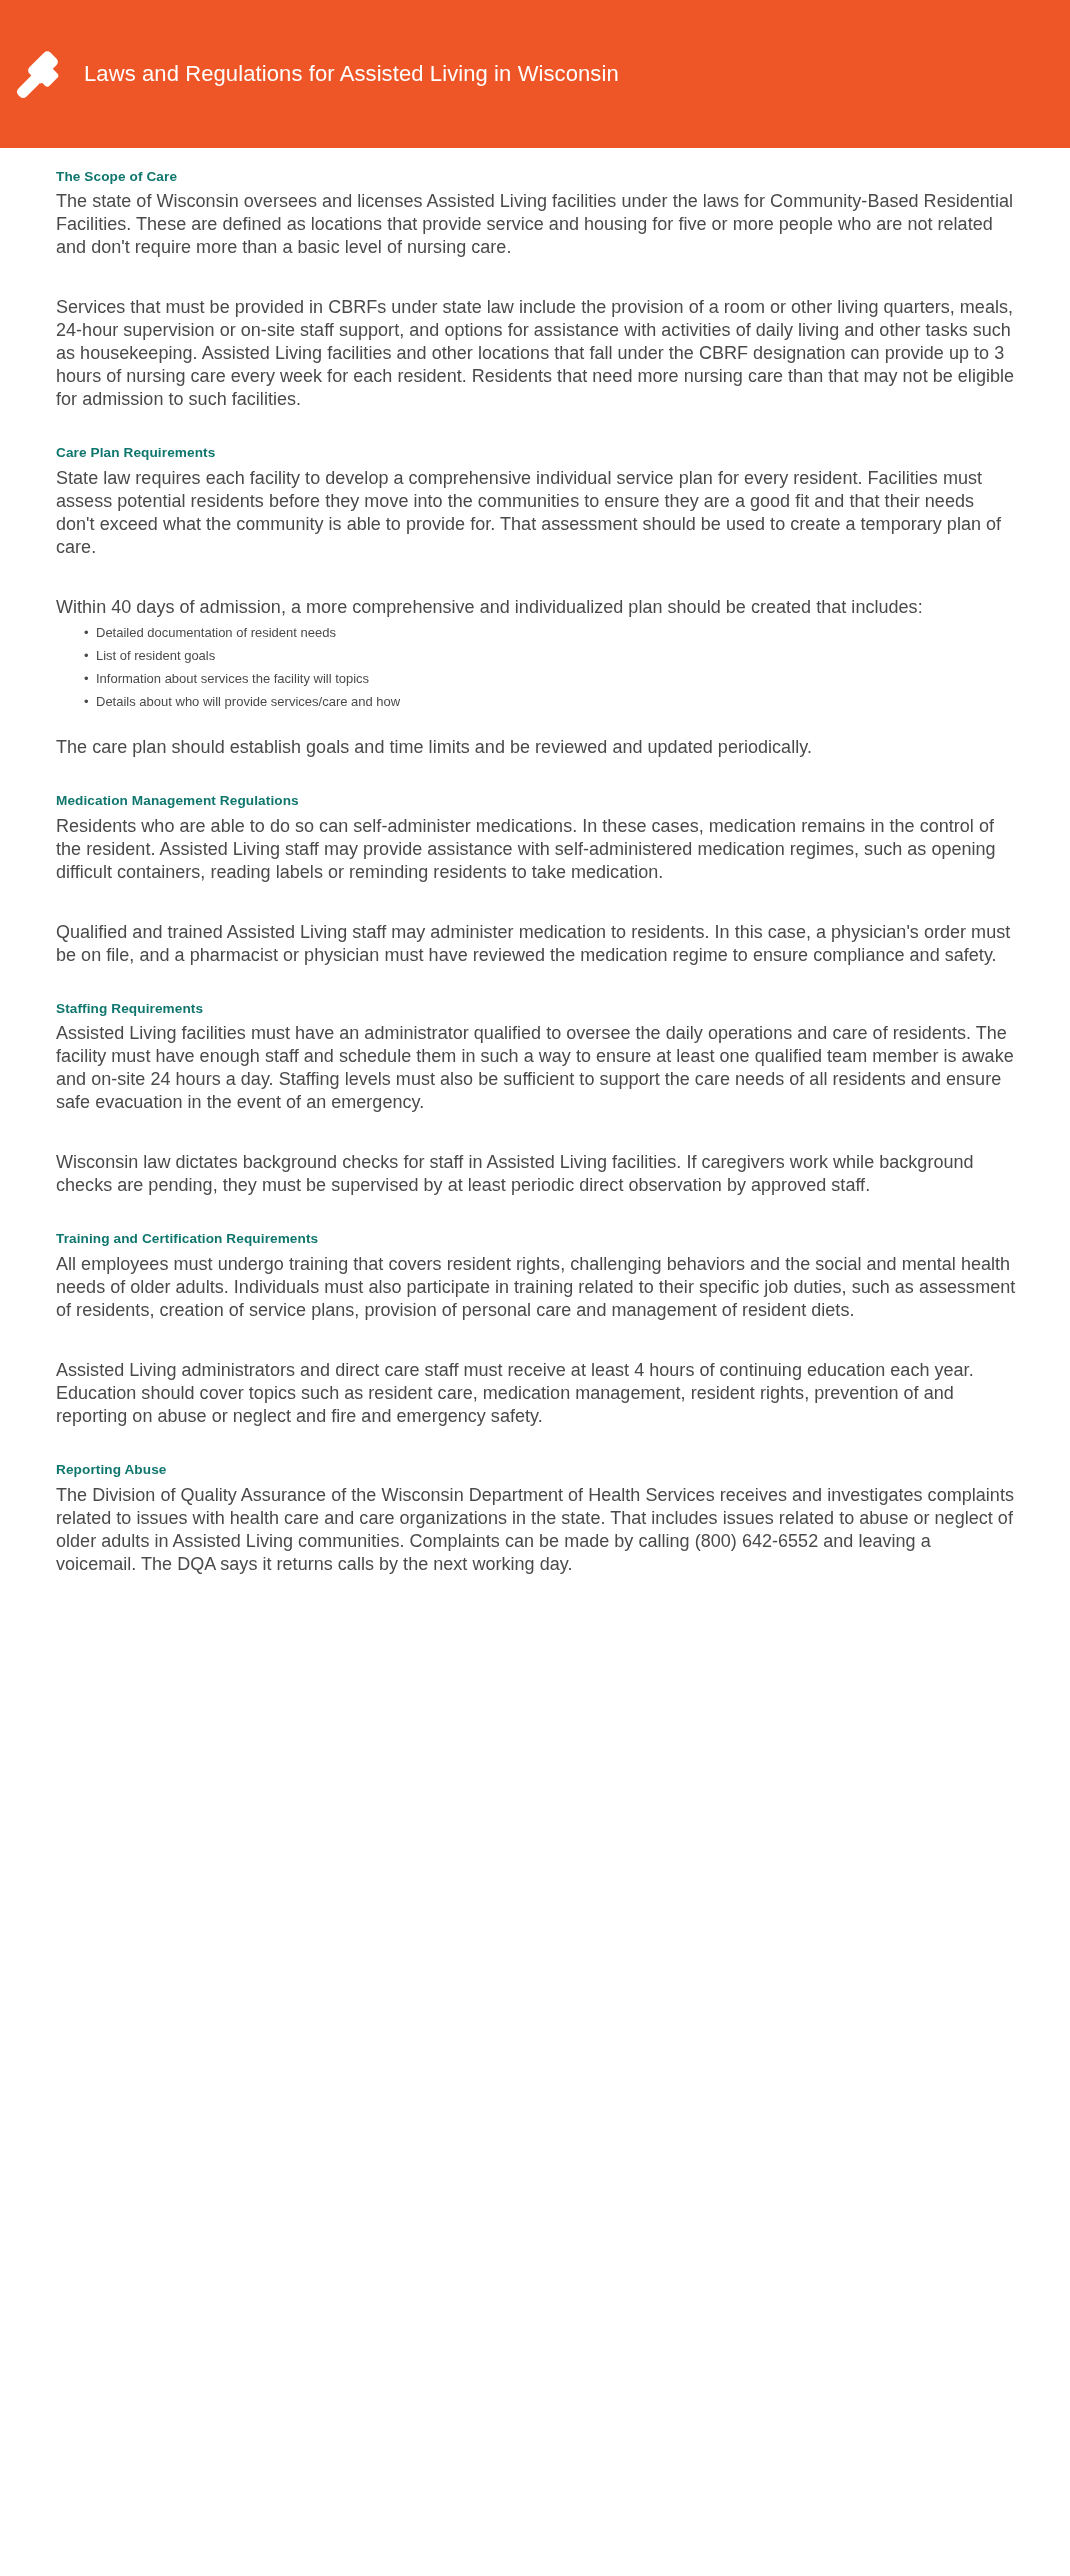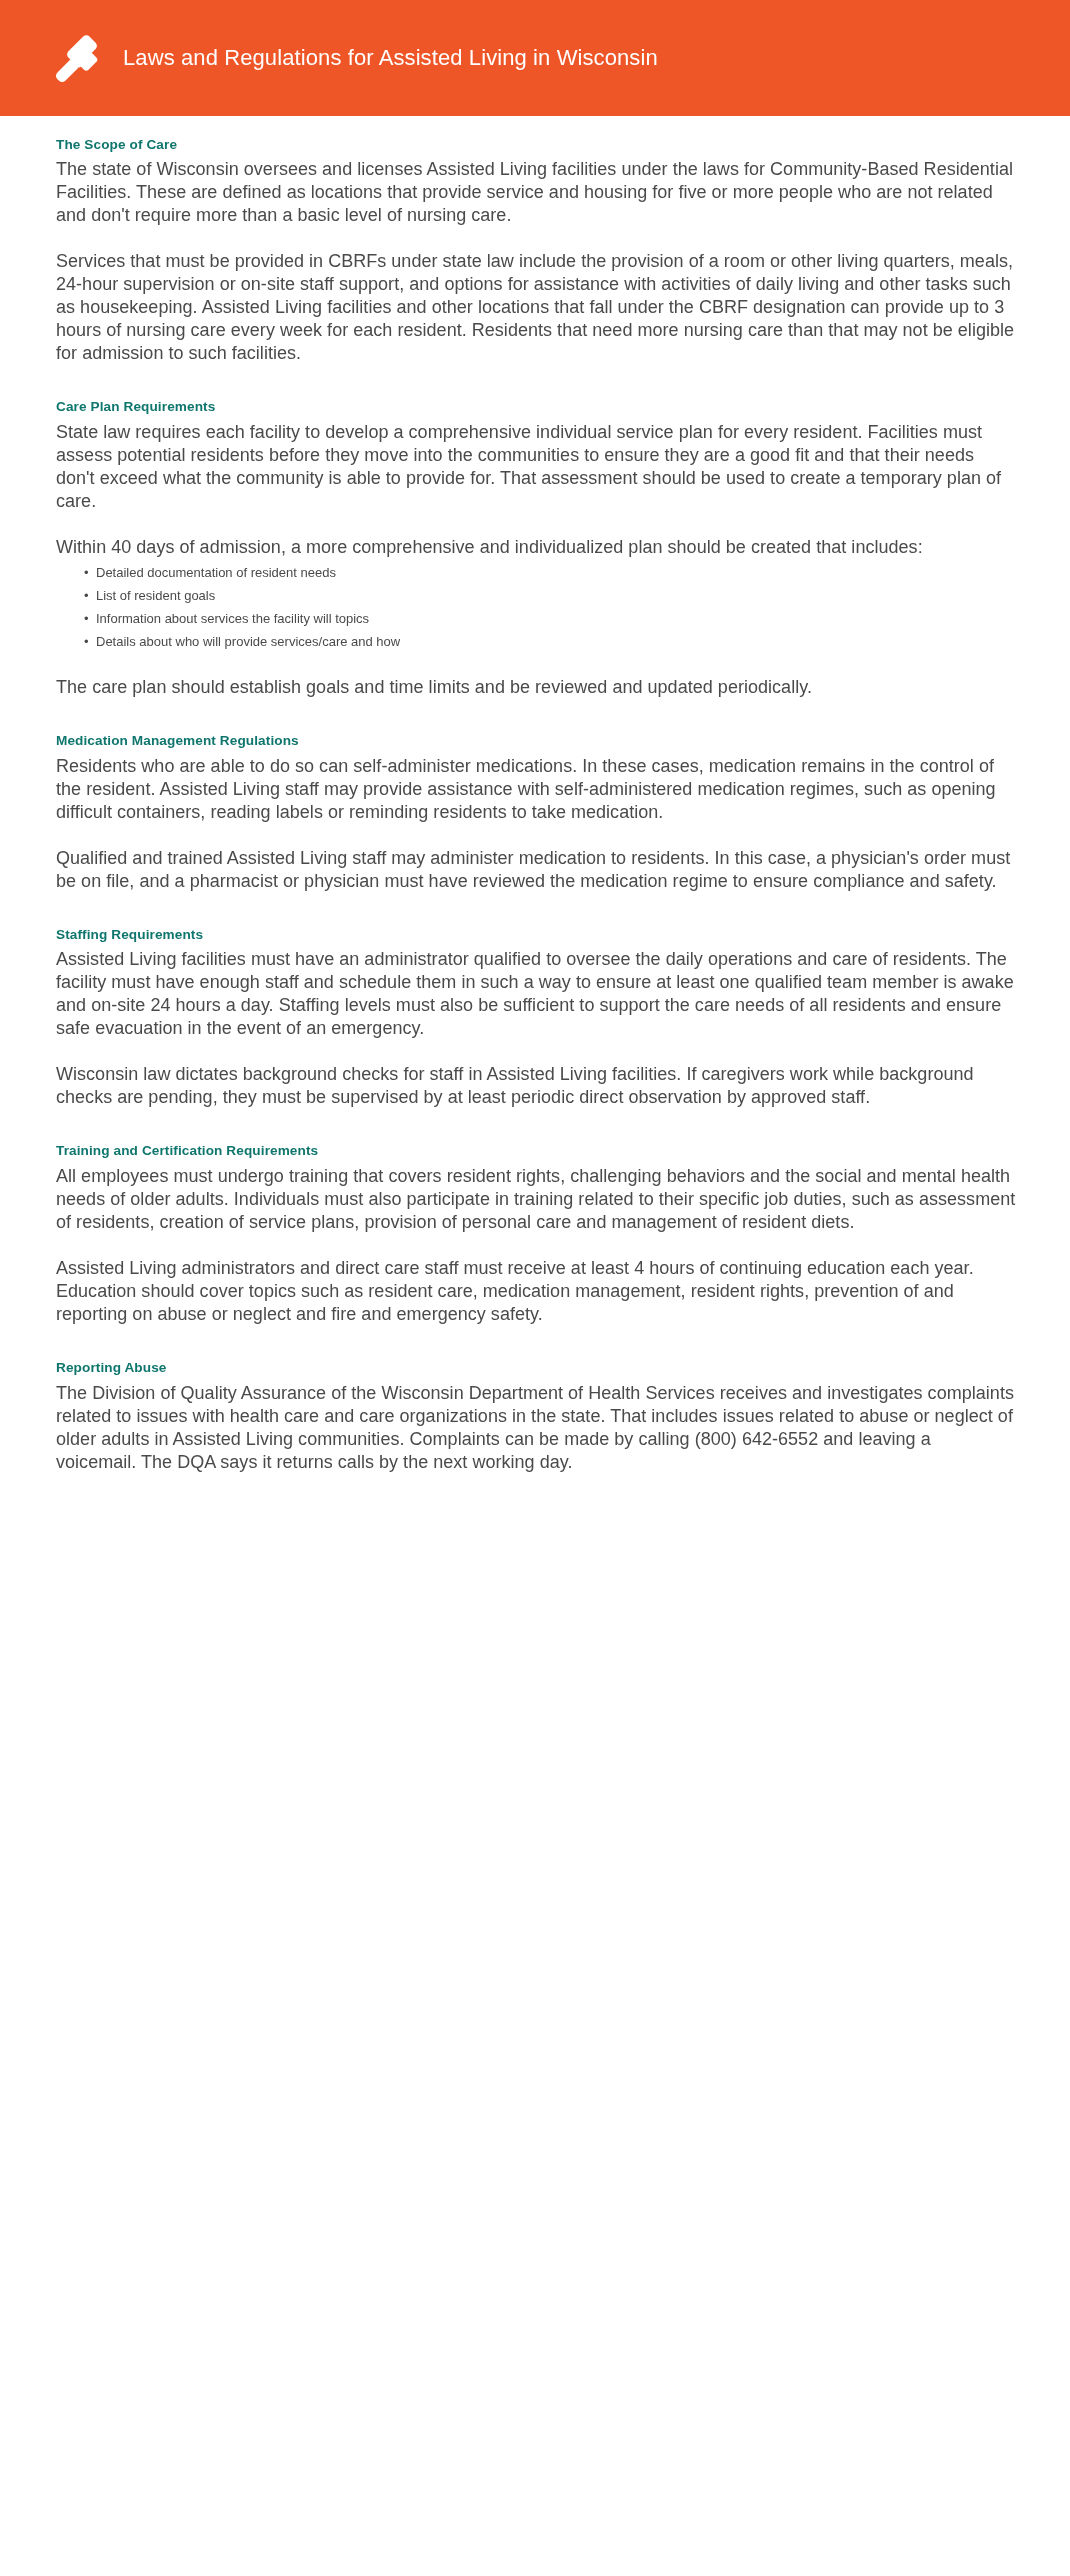--- a/index.html
+++ b/index.html
@@ -11,24 +11,23 @@
   body {
     width: 1070px;
     min-height: 2576px;
     font-family: "Liberation Sans", sans-serif;
     -webkit-font-smoothing: antialiased;
   }
 
   
   .header-bar {
     background: #ee5627;
-    height: 116px;
+    height: 148px;
     display: flex;
     align-items: center;
-    padding-left: 39px;
     box-sizing: border-box;
   }
   .gavel-wrap {
     width: 71px;
     height: 71px;
     flex: 0 0 71px;
     display: flex;
     align-items: center;
     justify-content: center;
   }
@@ -70,21 +69,21 @@
   .para {
     font-size: 18px;
     font-weight: 400;
     color: #4a4a4a;
     line-height: 23px;
     margin: 0 0 0 0;
     max-width: 960px;
     letter-spacing: 0.03px;
   }
   .para + .para {
-    margin-top: 23px;
+    margin-top: 37px;
   }
   .bullet-list {
     list-style: none;
     margin: 2.2px 0 0 0;
     padding: 0 0 0 28px;
     max-width: 960px;
   }
   .bullet-list li {
     font-size: 13px;
     color: #4a4a4a;

